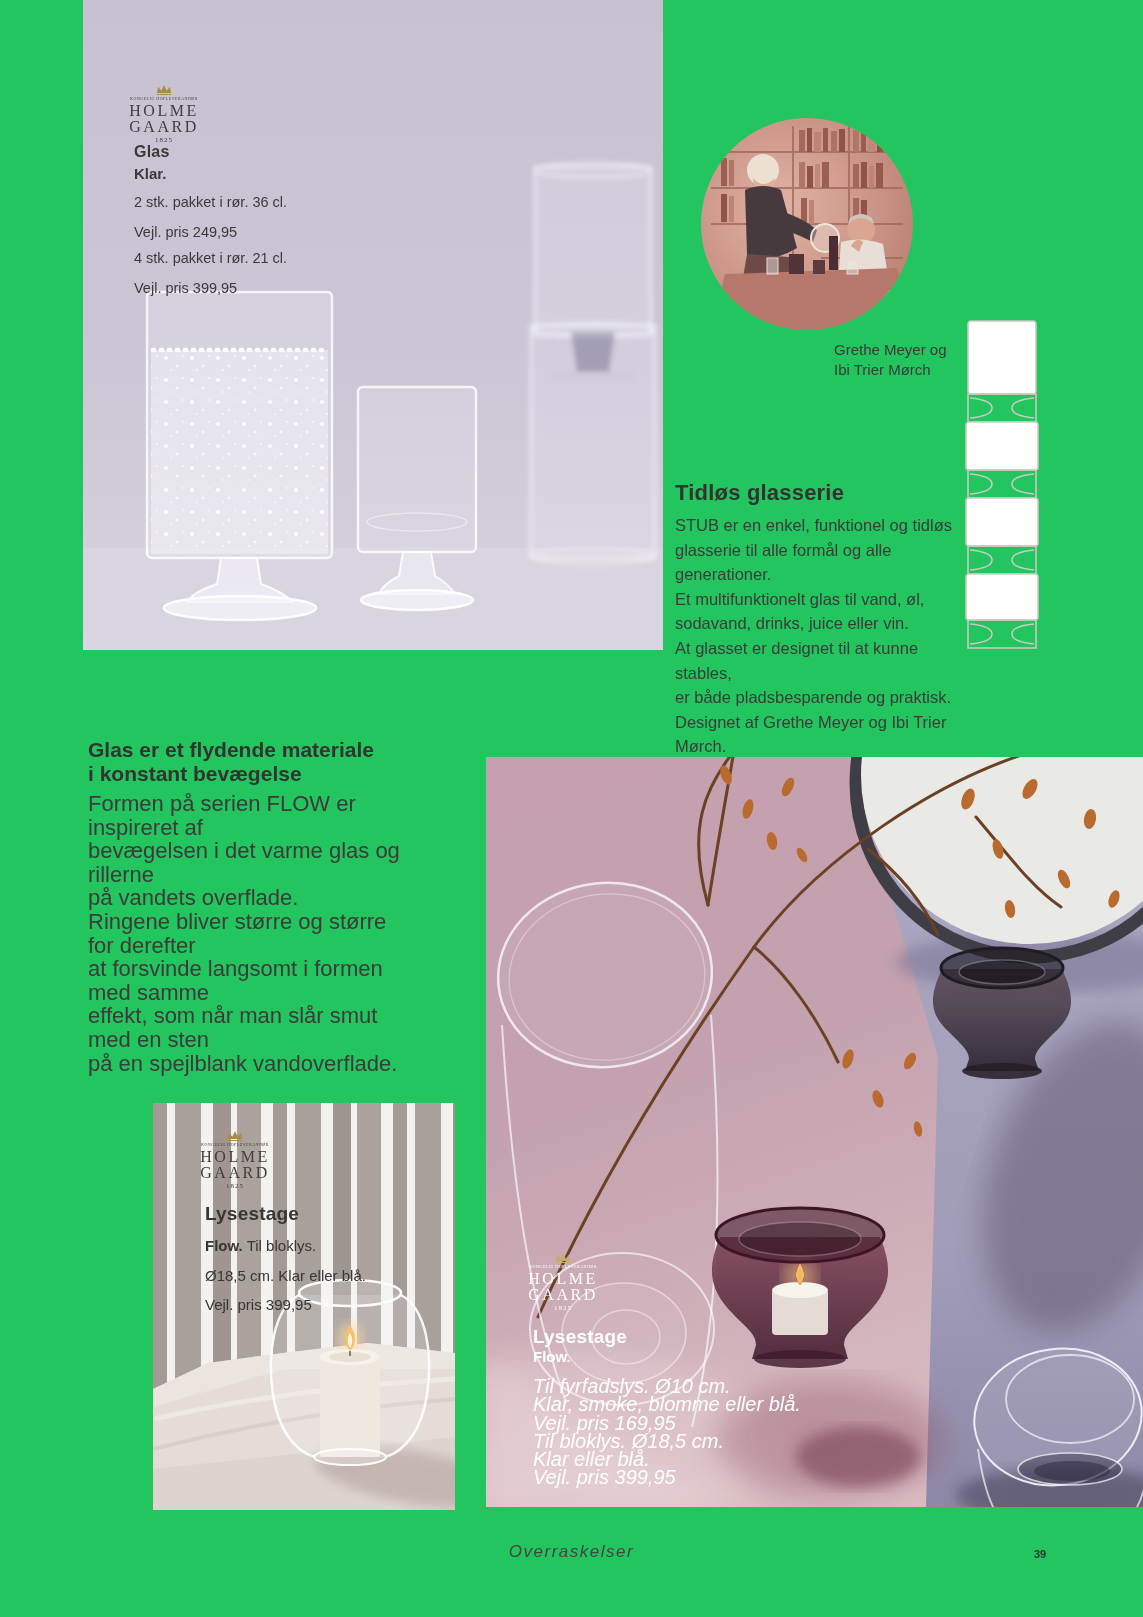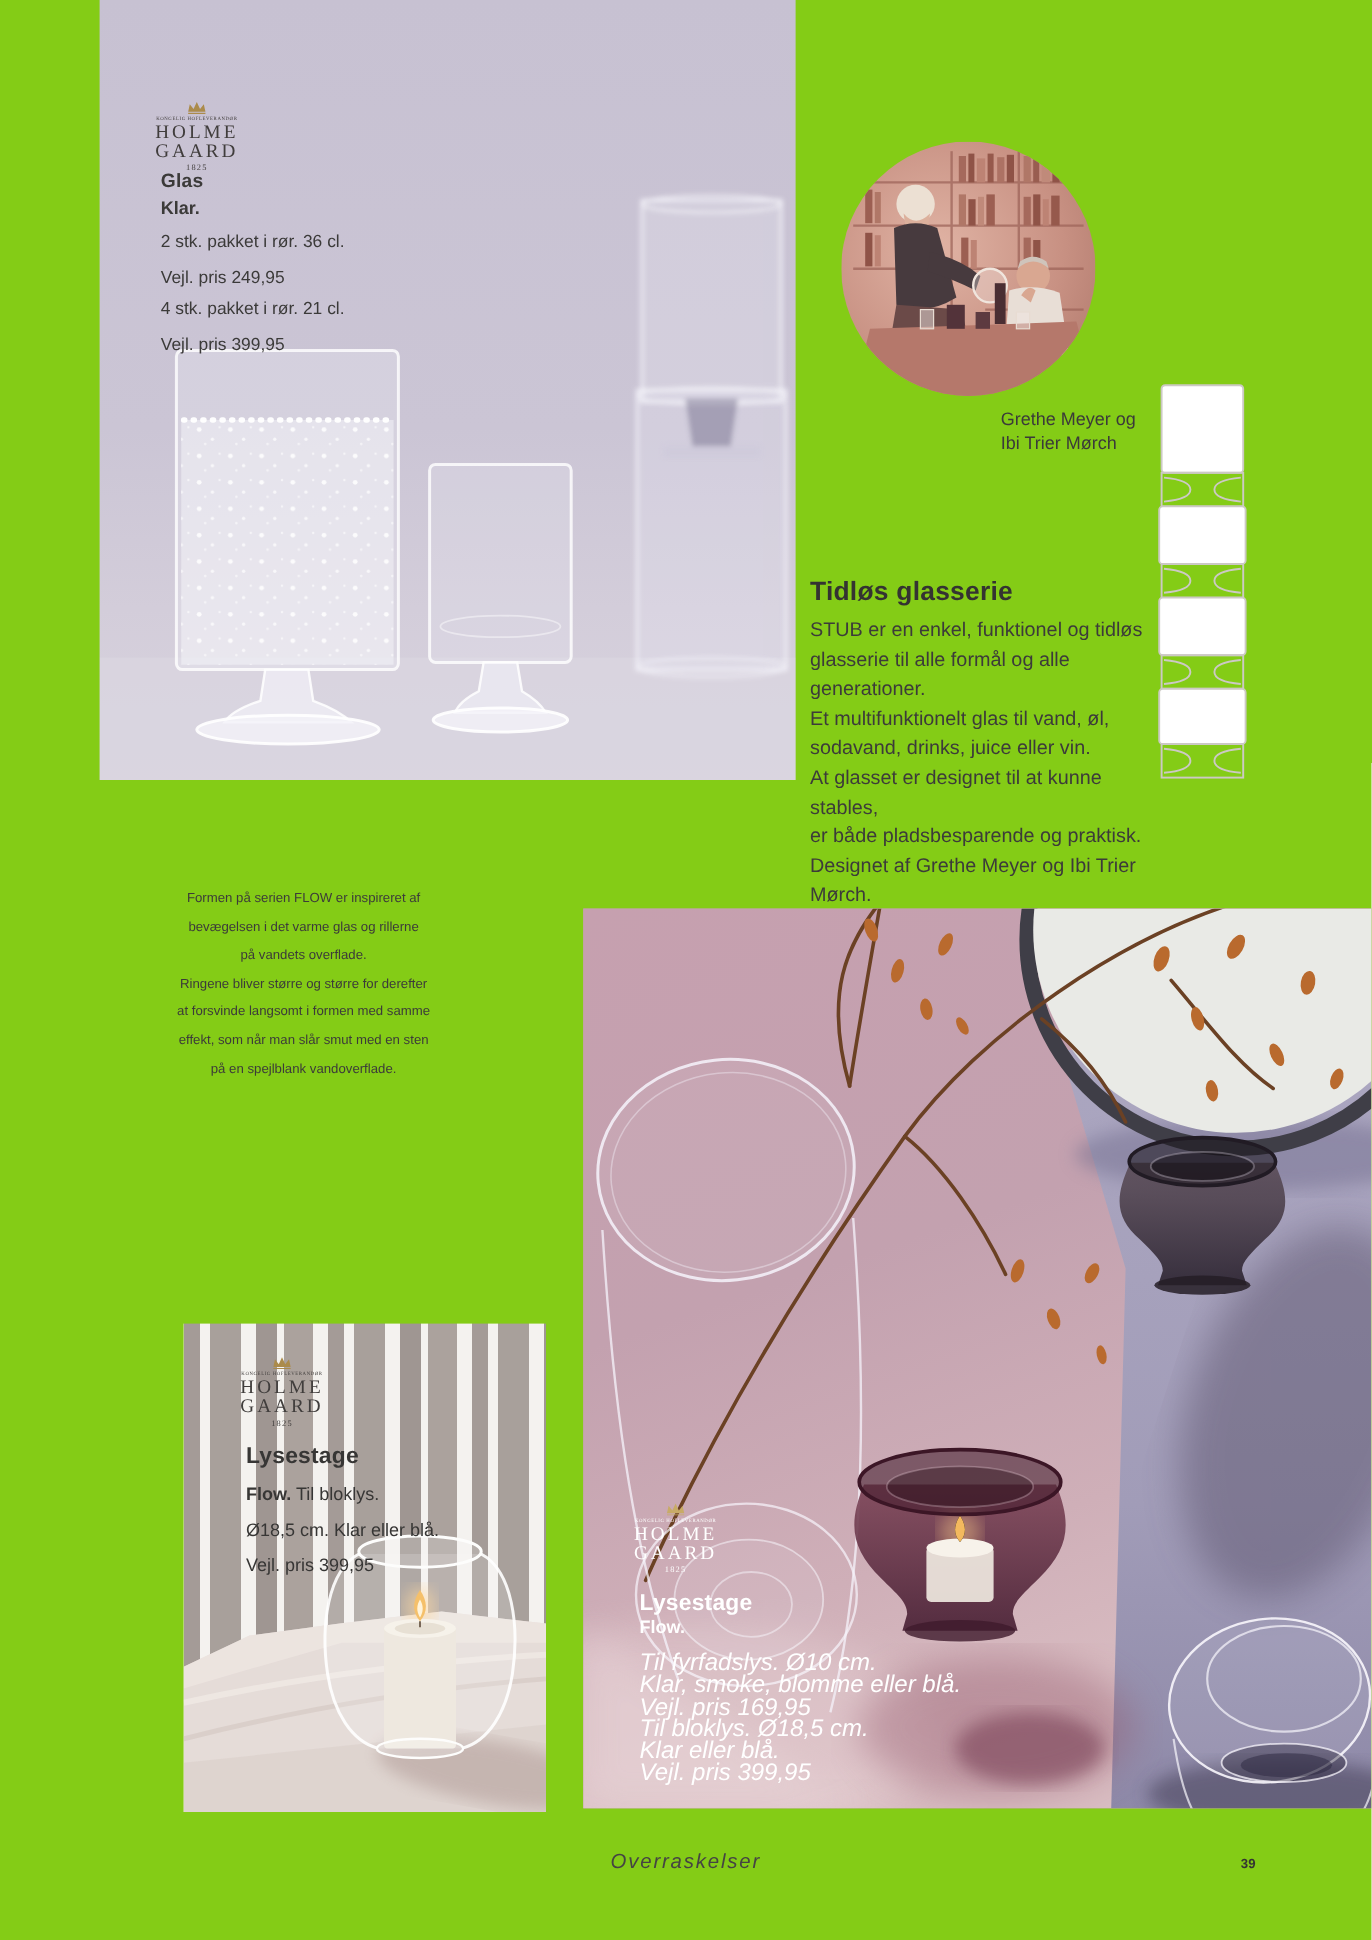--- a/index.html
+++ b/index.html
@@ -1,16 +1,16 @@
 <!DOCTYPE html>
 <html><head>
 <meta charset="utf-8">
 <style>
   html,body{margin:0;padding:0;background:#ffffff;}
-  .page{position:relative;width:1143px;height:1617px;background:#84cc16;overflow:hidden;
+  .page{position:relative;width:1143px;height:1617px;background:#22c55e;overflow:hidden;
         font-family:"Liberation Sans",sans-serif;color:#3b3a39;}
   .abs{position:absolute;}
   .prelines{white-space:pre-line;}
 
   
   .hero{left:83px;top:0;width:580px;height:650px;
         background:linear-gradient(180deg,#c7c1d2 0%,#cbc5d5 55%,#d3cdda 78%,#d9d4df 100%);overflow:hidden;}
   
   .logo{width:112px;text-align:center;line-height:1;}
   .logo .crown{display:block;margin:0 auto 2px auto;width:18px;height:11px;}
@@ -31,21 +31,21 @@
   
   .story{left:675px;top:481px;width:300px;}
   .story h2{margin:0 0 8px 0;font-size:22px;line-height:24px;letter-spacing:.2px;color:#343332;}
   .story .body{font-size:16.5px;line-height:24.6px;color:#3c3b3a;}
 
   .sketch{left:961px;top:320px;}
 
   
   .flow-story{left:88px;top:738px;width:330px;}
   .flow-story h2{margin:0 0 6px 0;font-size:21px;line-height:24px;color:#343332;}
-  .flow-story .body{font-size:11px;line-height:23.6px;color:#3c3b3a;text-align:center;}
+  .flow-story .body{font-size:22px;line-height:23.6px;color:#3c3b3a;}
 
   
   .pink{left:486px;top:757px;width:657px;height:750px;overflow:hidden;background:#c5a2b0;}
   .pink-text{left:47px;top:495px;color:#ffffff;}
   .pink-text .prod-title{font-size:19px;}
   .pink-text .prod-line{font-size:20px;line-height:18.3px;font-style:italic;}
 
   
   .striped{left:153px;top:1103px;width:302px;height:407px;overflow:hidden;
      background:repeating-linear-gradient(90deg,
@@ -233,20 +233,22 @@
     <div class="body prelines">STUB er en enkel, funktionel og tidløs
 glasserie til alle formål og alle generationer.
 Et multifunktionelt glas til vand, øl,
 sodavand, drinks, juice eller vin.
 At glasset er designet til at kunne stables,
 er både pladsbesparende og praktisk.
 Designet af Grethe Meyer og Ibi Trier Mørch.</div>
   </div>
 
   <div class="abs flow-story">
+    <h2 class="prelines">Glas er et flydende materiale
+i konstant bevægelse</h2>
     <div class="body prelines">Formen på serien FLOW er inspireret af
 bevægelsen i det varme glas og rillerne
 på vandets overflade.
 Ringene bliver større og større for derefter
 at forsvinde langsomt i formen med samme
 effekt, som når man slår smut med en sten
 på en spejlblank vandoverflade.</div>
   </div>
 
   <div class="abs pink">

